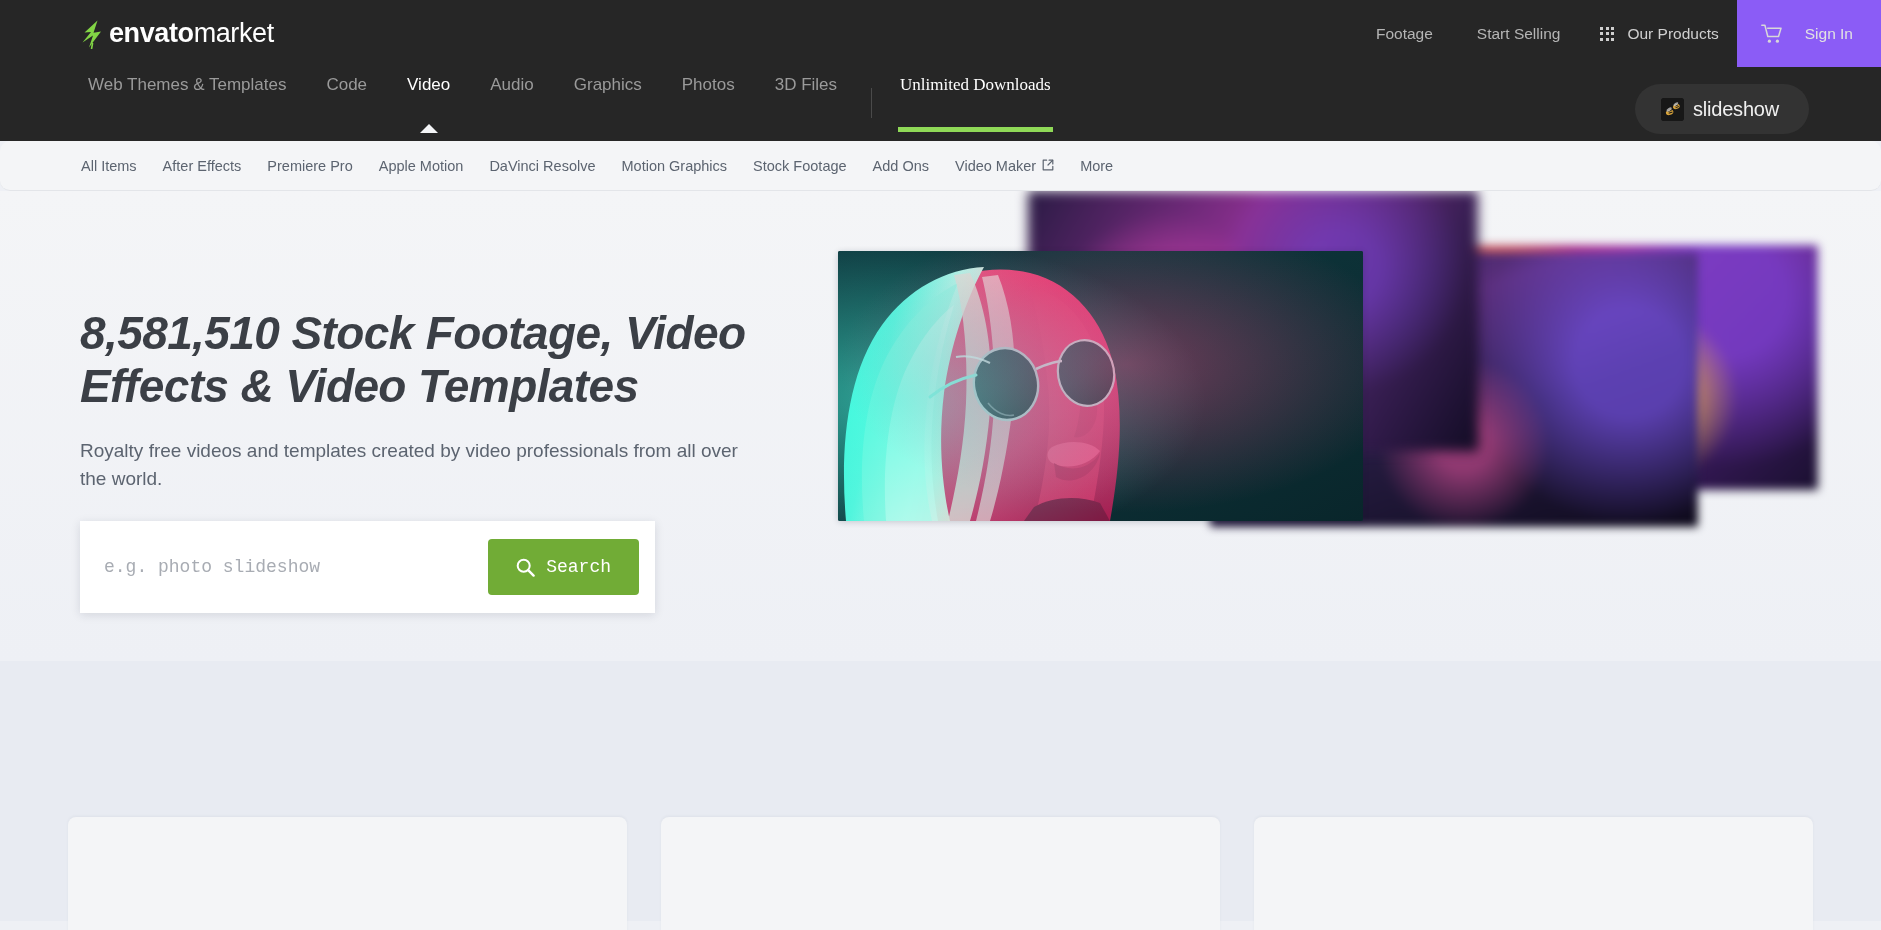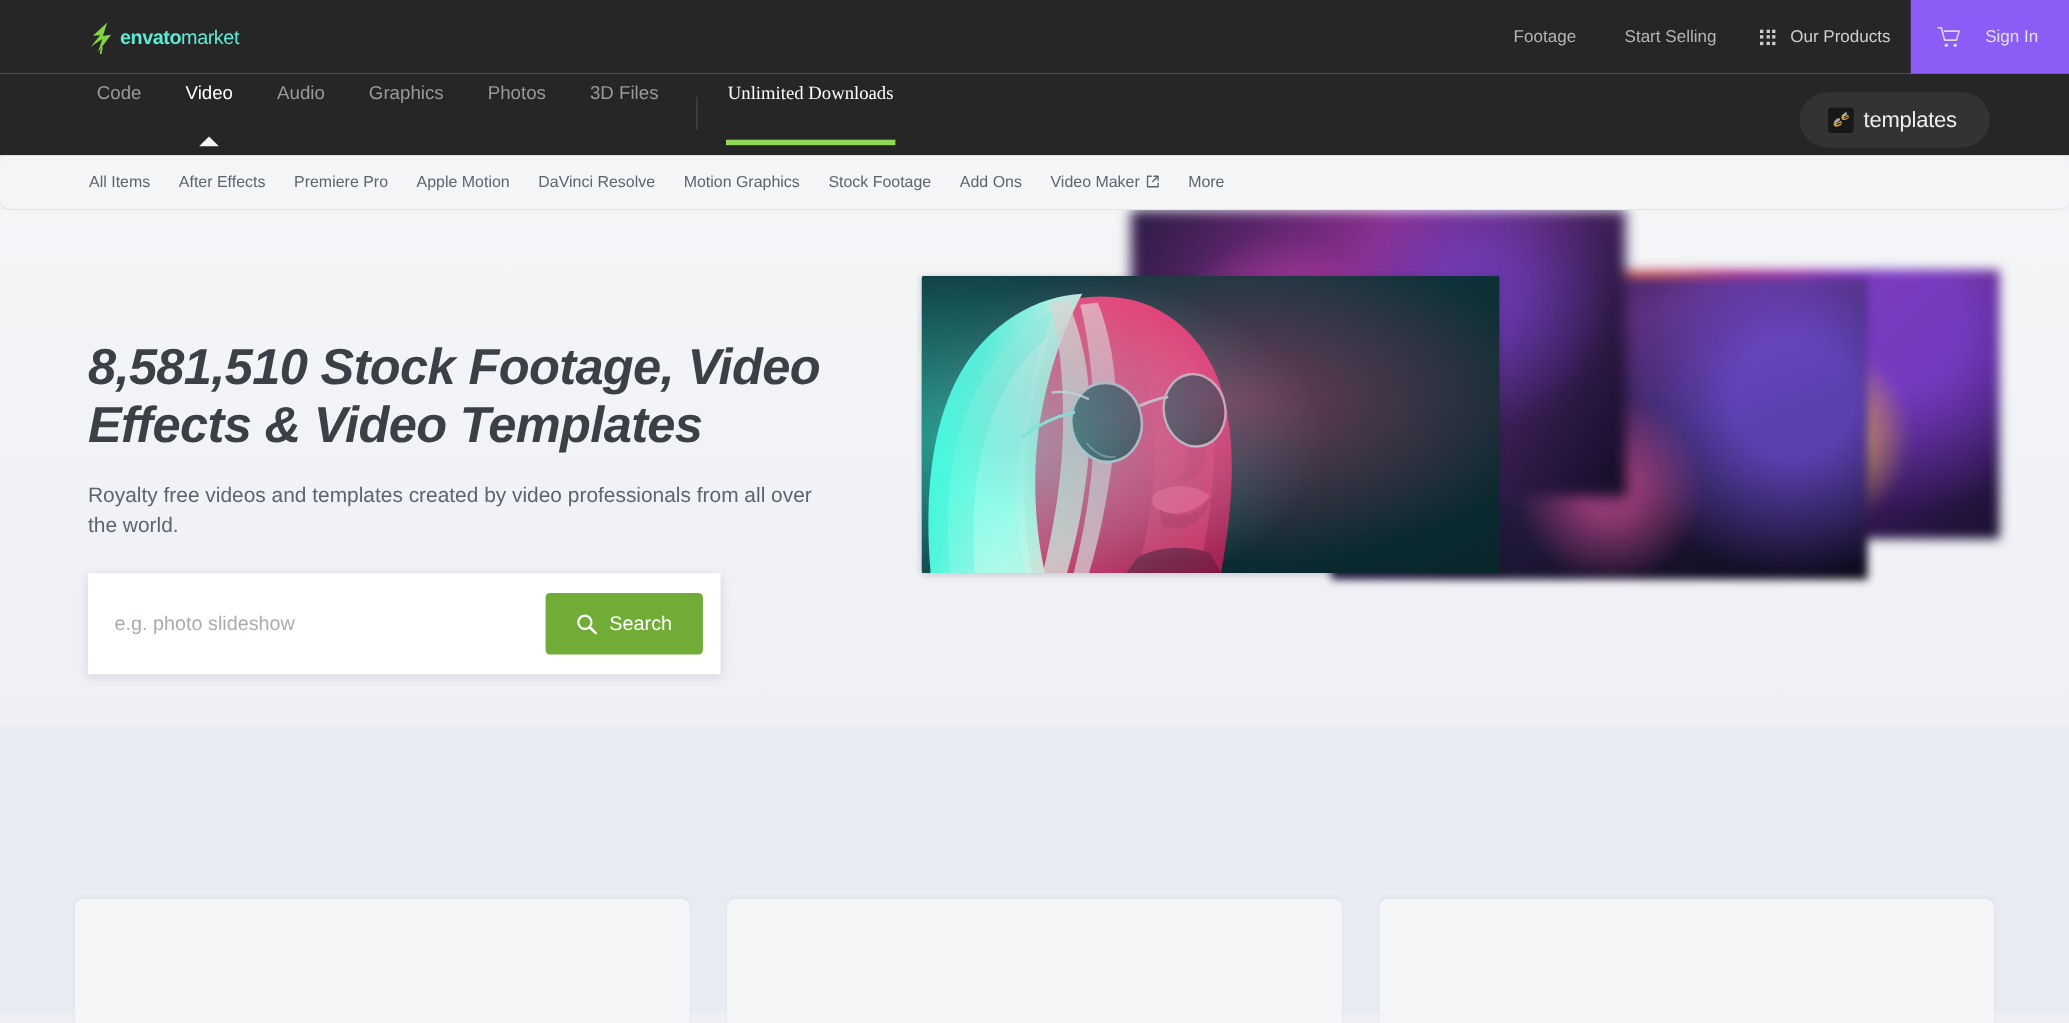--- a/index.html
+++ b/index.html
@@ -35,23 +35,23 @@
     cursor: pointer;
     user-select: none;
   }
   .logo-mark {
     width: 26px;
     height: 30px;
     margin-right: 3px;
     flex: 0 0 auto;
   }
   .logo-text {
-    font-size: 18px;
+    font-size: 27px;
     letter-spacing: -0.4px;
-    color: #5eead4;
+    color: #ffffff;
     line-height: 1;
     white-space: nowrap;
   }
   .logo-text b { font-weight: 700; }
   .logo-text span { font-weight: 400; }
 
   .topbar-right {
     margin-left: auto;
     display: flex;
     align-items: stretch;
@@ -246,20 +246,21 @@
     position: absolute;
     left: 80px;
     top: 330px;
     width: 575px;
     height: 92px;
     background: #ffffff;
     box-shadow: 0 2px 9px rgba(30,40,60,0.13);
     display: flex;
     align-items: center;
     padding: 0 16px 0 24px;
+    font-family: Liberation Mono, monospace;
   }
   .search-input {
     flex: 1 1 auto;
     border: none;
     outline: none;
     font-family: inherit;
     font-size: 18px;
     color: #333;
     background: transparent;
     height: 40px;
@@ -393,20 +394,23 @@
         <circle cx="16.4" cy="17.2" r="1.6" fill="#d8d8d8"></circle>
       </svg>
       <span>Sign In</span>
     </div>
   </nav>
 </header>
 
 <nav class="mainnav">
   <div class="mainnav-inner">
 
+    <div class="mainnav-item">
+      <span>Web Themes &amp; Templates</span>
+    </div>
     <div class="mainnav-item">
       <span>Code</span>
     </div>
     <div class="mainnav-item active">
       <span>Video</span>
       <span class="caret"></span>
     </div>
     <div class="mainnav-item">
       <span>Audio</span>
     </div>
@@ -433,21 +437,21 @@
       <rect width="24" height="24" rx="3" fill="#171717"></rect>
       <g>
         <ellipse cx="9" cy="15" rx="4" ry="2.6" fill="#d8a33a" transform="rotate(-18 9 15)"></ellipse>
         <path d="M7 14.2 l4 -1.4 M8 16 l4 -1.4" stroke="#1a1a1a" stroke-width="1.1"></path>
         <ellipse cx="8.5" cy="12" rx="3.2" ry="1.5" fill="#cfcfcf" opacity="0.75" transform="rotate(-35 8.5 12)"></ellipse>
         <ellipse cx="16" cy="9" rx="3.6" ry="2.4" fill="#d8a33a" transform="rotate(-18 16 9)"></ellipse>
         <path d="M14.4 8.4 l3.5 -1.2 M15.2 10.1 l3.5 -1.2" stroke="#1a1a1a" stroke-width="1"></path>
         <ellipse cx="15.5" cy="6.4" rx="2.9" ry="1.3" fill="#cfcfcf" opacity="0.75" transform="rotate(-35 15.5 6.4)"></ellipse>
       </g>
     </svg>
-    <span class="brand-name">templates</span>
+    <span class="brand-name">slideshow</span>
   </div>
 </nav>
 
 <nav class="subnav">
   <div class="subnav-item">
     <span>All Items</span>
   </div>
   <div class="subnav-item">
     <span>After Effects</span>
   </div>

